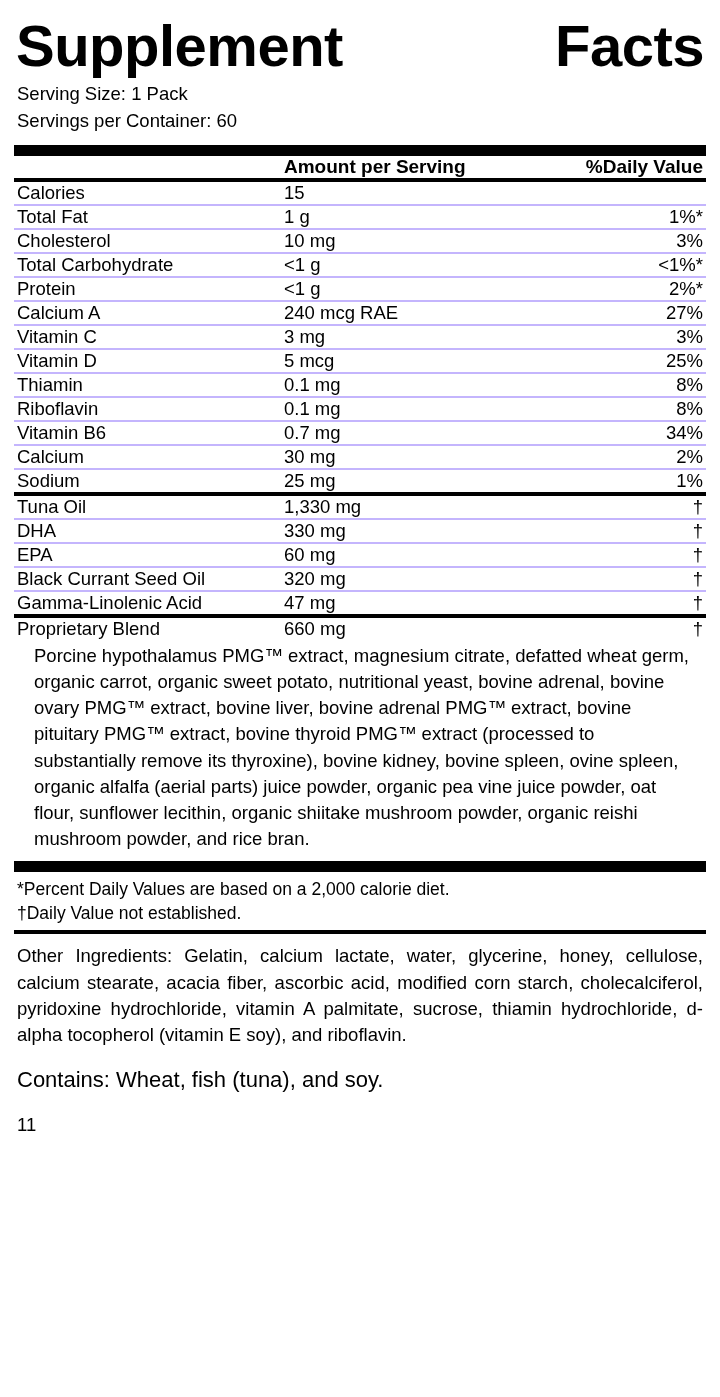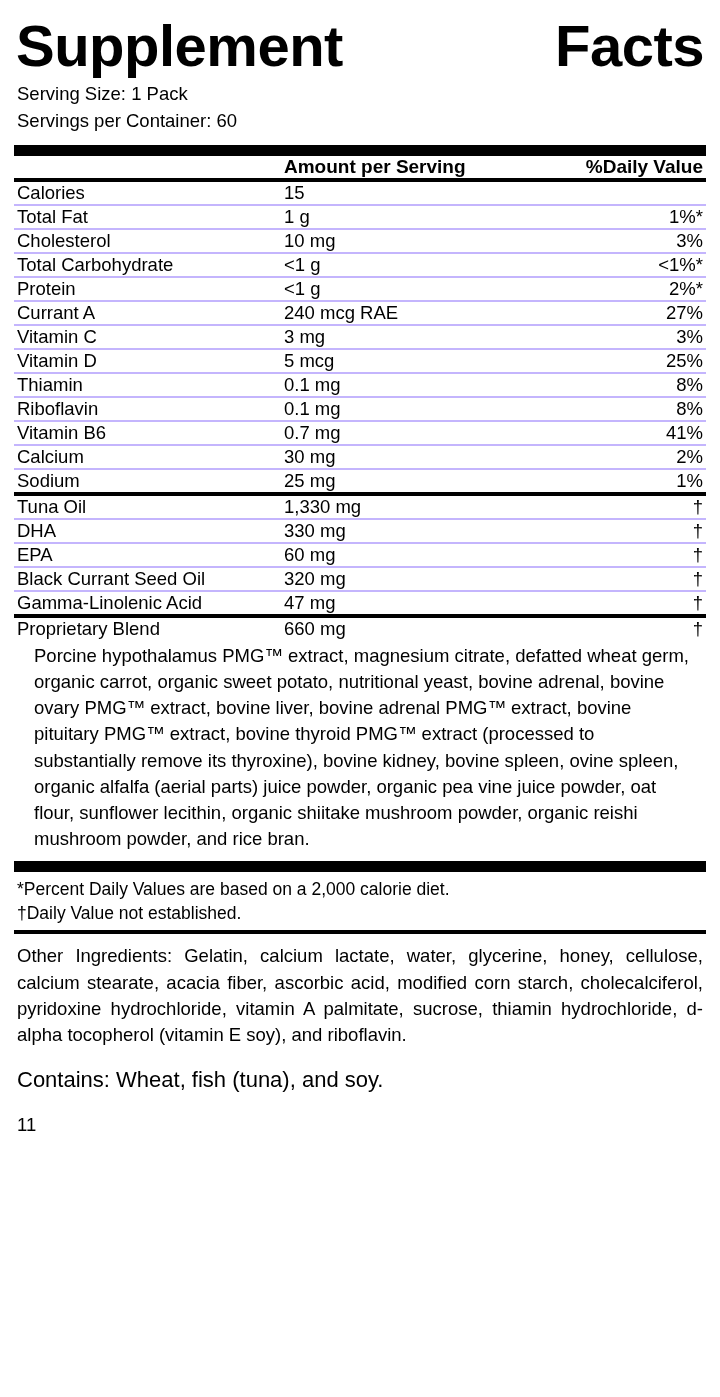--- a/index.html
+++ b/index.html
@@ -170,21 +170,21 @@
       <td class="c1">Total Carbohydrate</td>
       <td class="c2">&lt;1 g</td>
       <td class="c3">&lt;1%*</td>
     </tr>
     <tr class="nrow">
       <td class="c1">Protein</td>
       <td class="c2">&lt;1 g</td>
       <td class="c3">2%*</td>
     </tr>
     <tr class="nrow">
-      <td class="c1">Currant A</td>
+      <td class="c1">Calcium A</td>
       <td class="c2">240 mcg RAE</td>
       <td class="c3">27%</td>
     </tr>
     <tr class="nrow">
       <td class="c1">Vitamin C</td>
       <td class="c2">3 mg</td>
       <td class="c3">3%</td>
     </tr>
     <tr class="nrow">
       <td class="c1">Vitamin D</td>
@@ -197,21 +197,21 @@
       <td class="c3">8%</td>
     </tr>
     <tr class="nrow">
       <td class="c1">Riboflavin</td>
       <td class="c2">0.1 mg</td>
       <td class="c3">8%</td>
     </tr>
     <tr class="nrow">
       <td class="c1">Vitamin B6</td>
       <td class="c2">0.7 mg</td>
-      <td class="c3">41%</td>
+      <td class="c3">34%</td>
     </tr>
     <tr class="nrow">
       <td class="c1">Calcium</td>
       <td class="c2">30 mg</td>
       <td class="c3">2%</td>
     </tr>
     <tr class="nrow">
       <td class="c1">Sodium</td>
       <td class="c2">25 mg</td>
       <td class="c3">1%</td>

